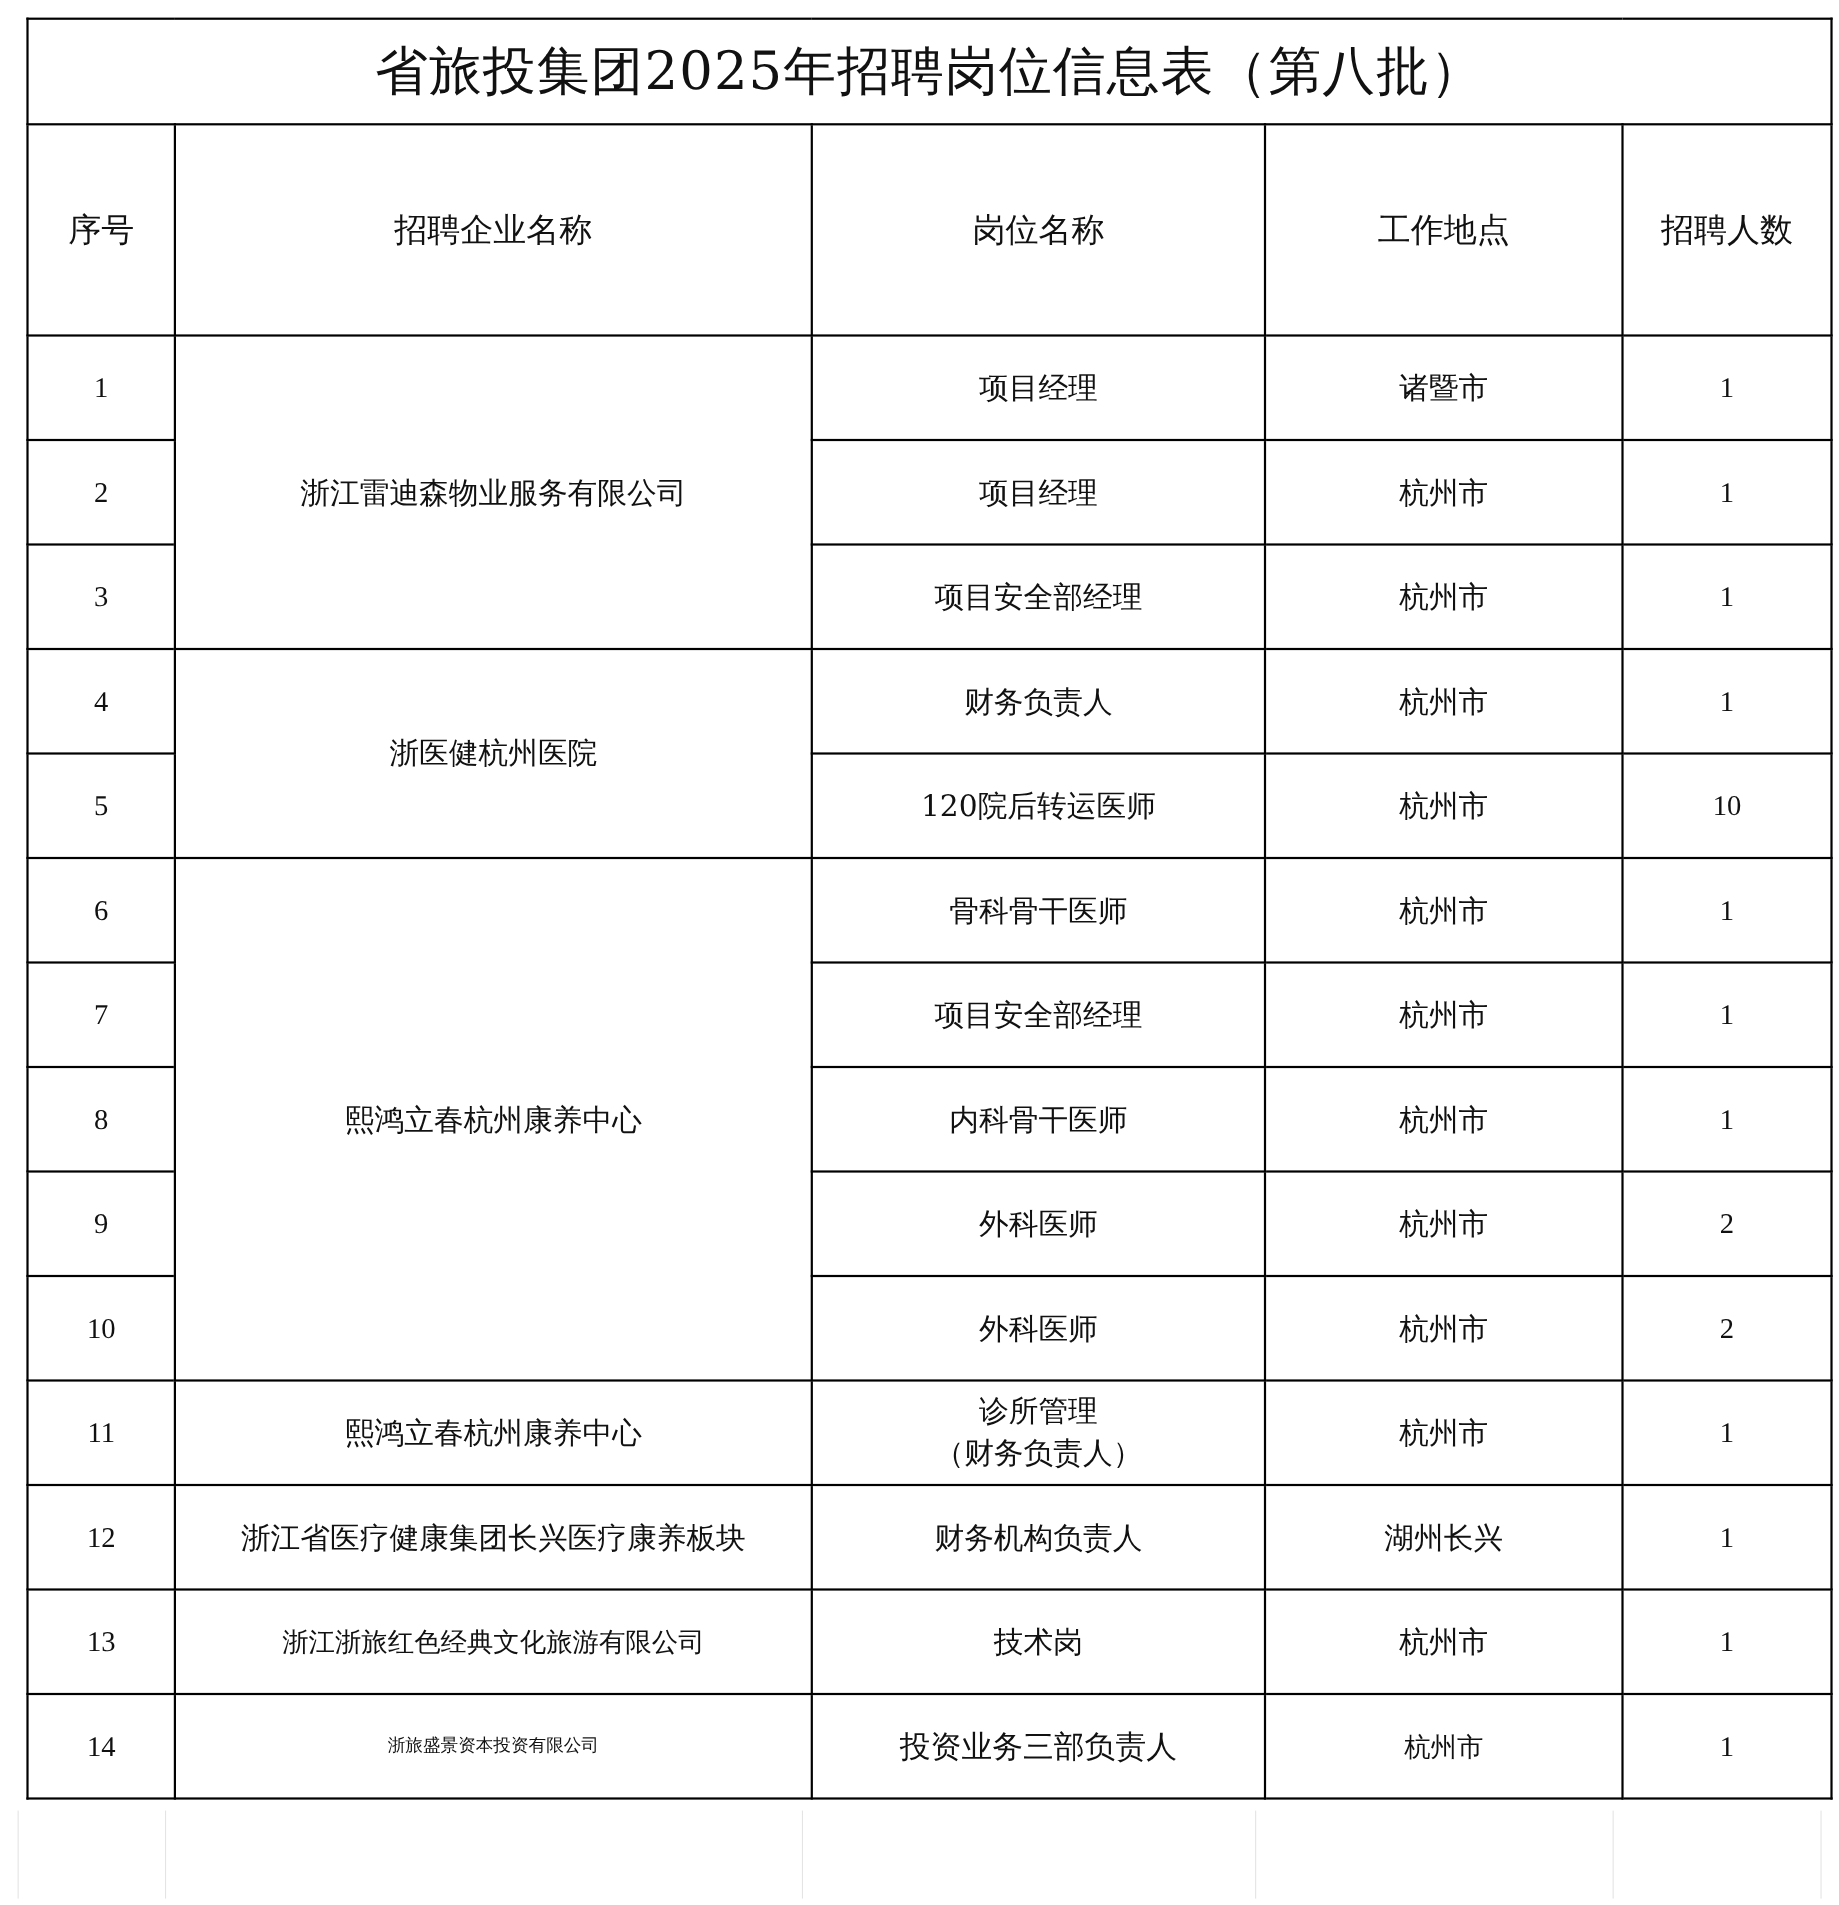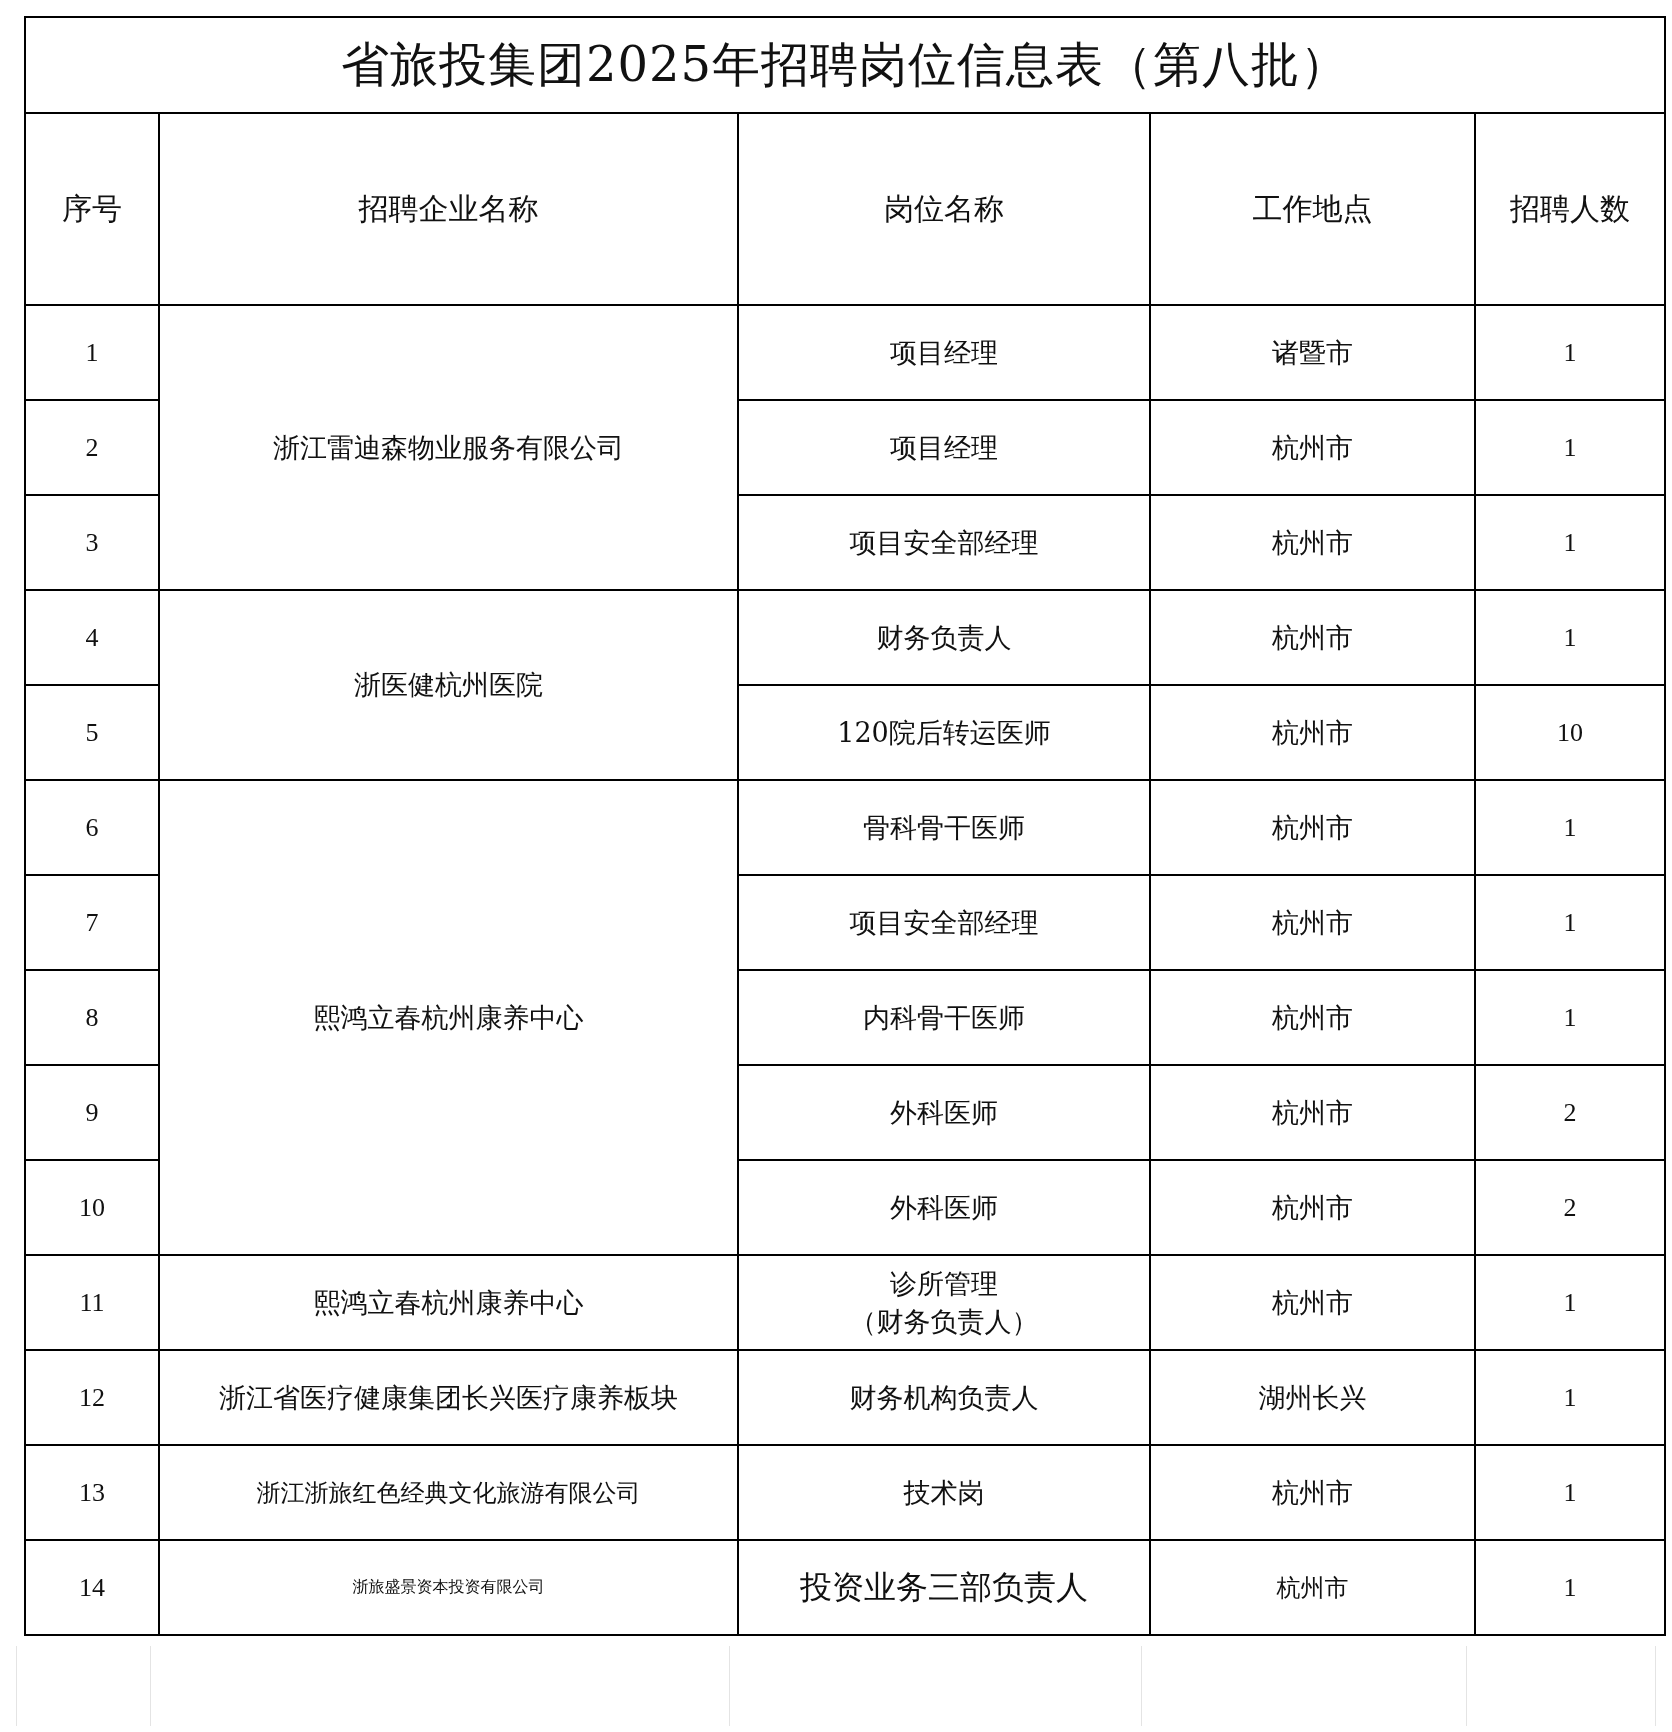--- a/index.html
+++ b/index.html
@@ -132,21 +132,21 @@
     <td class="num">13</td>
     <td class="co" style="font-size:24px">浙江浙旅红色经典文化旅游有限公司</td>
     <td>技术岗</td>
     <td>杭州市</td>
     <td class="num">1</td>
   </tr>
 
   <tr class="row" style="height:88px">
     <td class="num">14</td>
     <td class="co" style="font-size:16px">浙旅盛景资本投资有限公司</td>
-    <td style="font-size:32px">投资业务三部负责人</td>
+    <td style="font-size:28px">投资业务三部负责人</td>
     <td style="font-size:24px">杭州市</td>
     <td class="num">1</td>
   </tr>
 </tbody>
     </table>
 </div>
 
 <div class="trail">
   <div class="v" style="left:0px"></div>
   <div class="v" style="left:134px"></div>

